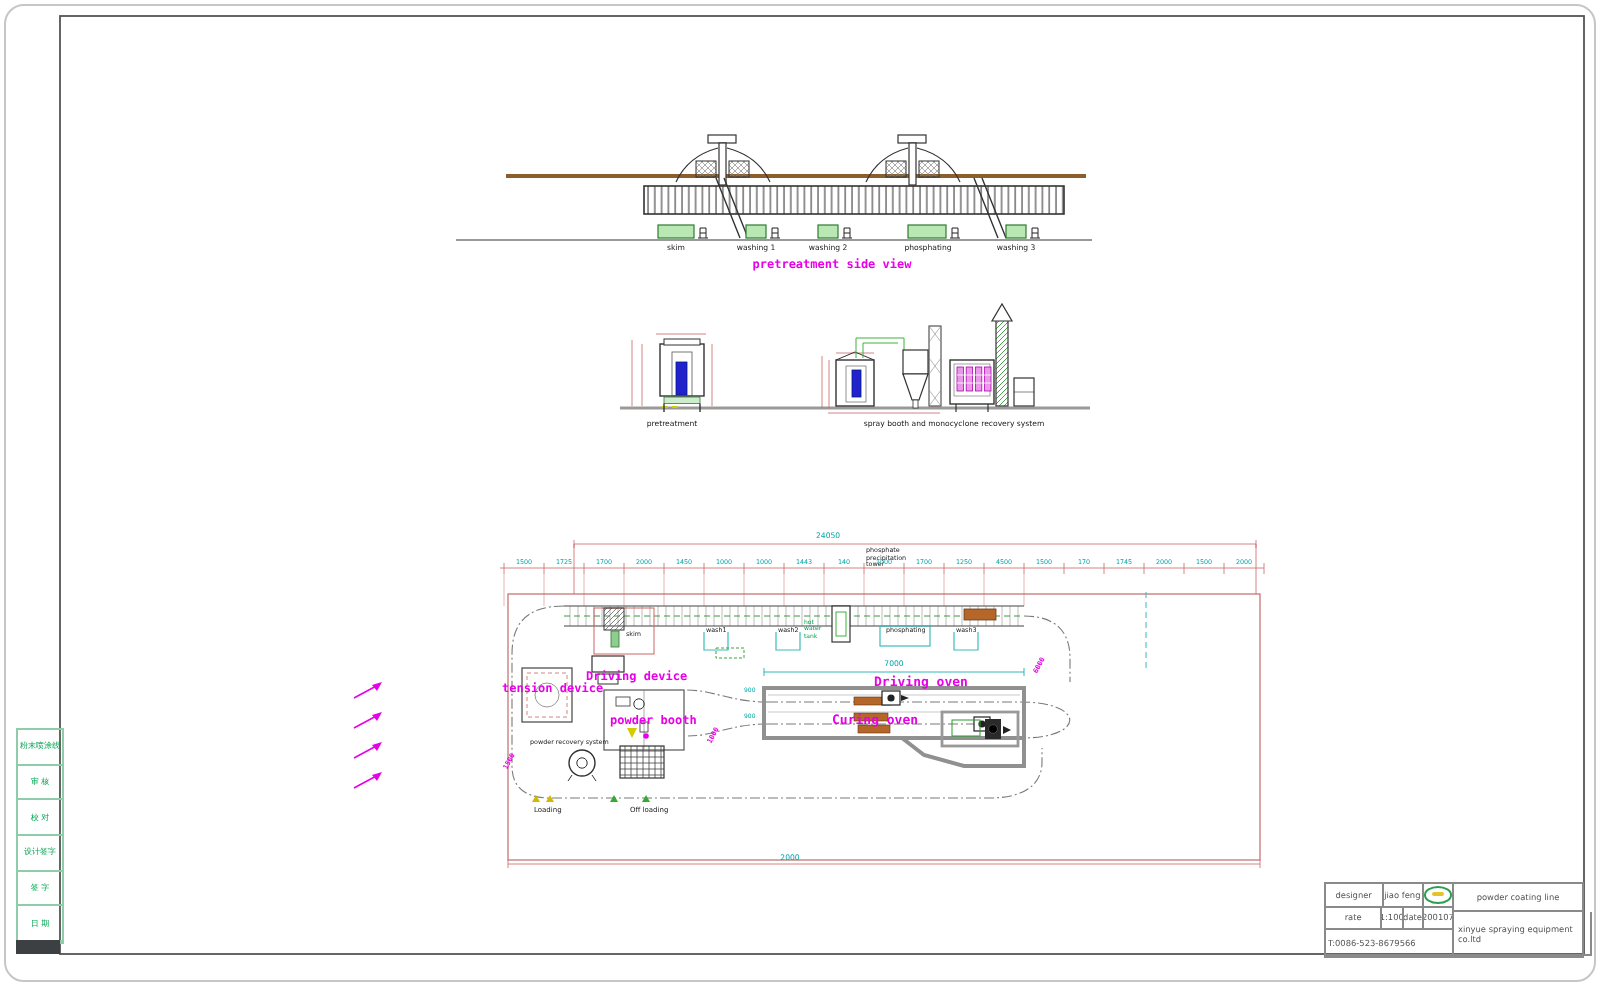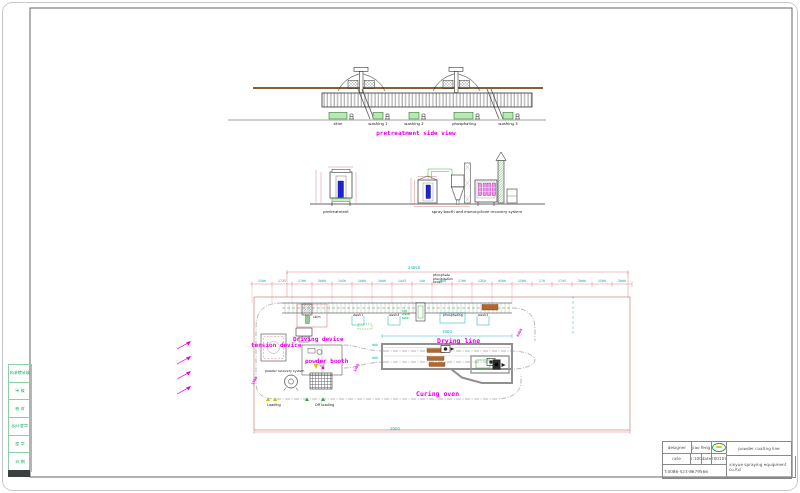--- a/index.html
+++ b/index.html
@@ -309,22 +309,22 @@
 <span class="t f30 grn wrap" style="left:402px;top:310px;width:12px;line-height:3.4px;">hot water tank</span>
 <span class="t f32" style="left:313px;top:315.5px;">skim</span>
 <span class="t f32" style="left:353px;top:313.5px;">wash1</span>
 <span class="t f32" style="left:389px;top:313.5px;">wash2</span>
 <span class="t f32" style="left:443px;top:313.5px;">phosphating</span>
 <span class="t f32" style="left:478px;top:313.5px;">wash3</span>
 <span class="t f60 mag" style="left:293px;top:336px;">Driving device</span>
 <span class="t f60 mag" style="left:251px;top:341.5px;">tension device</span>
 <span class="t f60 mag" style="left:305px;top:357.5px;">powder booth</span>
 <span class="t f32" style="left:265px;top:370px;">powder recovery system</span>
-<span class="t f65 mag" style="left:437px;top:337.5px;">Drying line</span>
-<span class="t f65 mag" style="left:416px;top:391px;">Curing oven</span>
+<span class="t f65 mag" style="left:437px;top:337.5px;">Driving oven</span>
+<span class="t f65 mag" style="left:416px;top:357px;">Curing oven</span>
 <span class="t f35" style="left:267px;top:403.5px;">Loading</span>
 <span class="t f35" style="left:315px;top:403.5px;">Off loading</span>
 <span class="t f30 cy" style="left:372px;top:344px;">900</span>
 <span class="t f30 cy" style="left:372px;top:357px;">900</span>
 <span class="t f35 mag rot" style="left:520px;top:334px;">6000</span>
 <span class="t f35 mag rot" style="left:357px;top:369px;">1000</span>
 <span class="t f35 mag rot" style="left:255px;top:382px;">1500</span>
 
 <div class="sigstrip">
   <div class="sigcell">粉末喷涂线</div>

